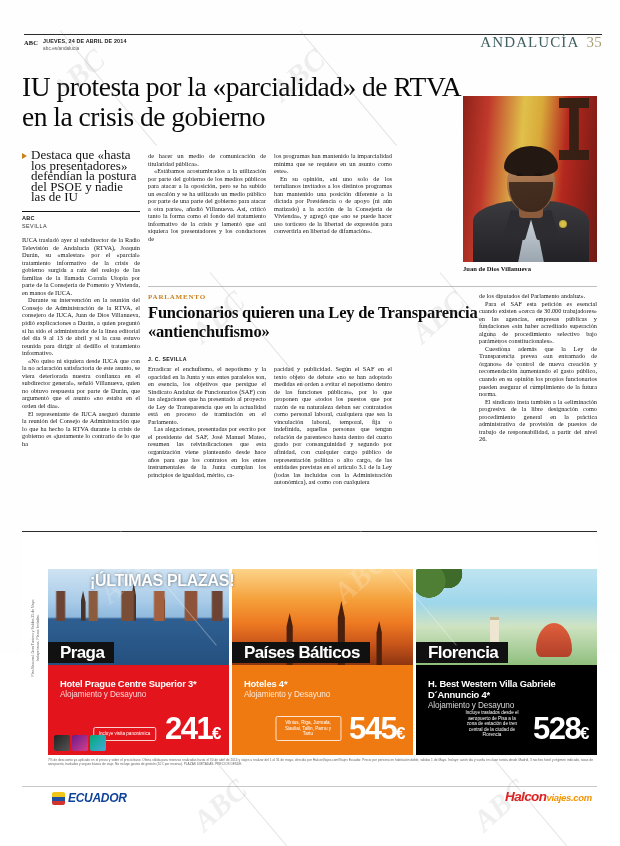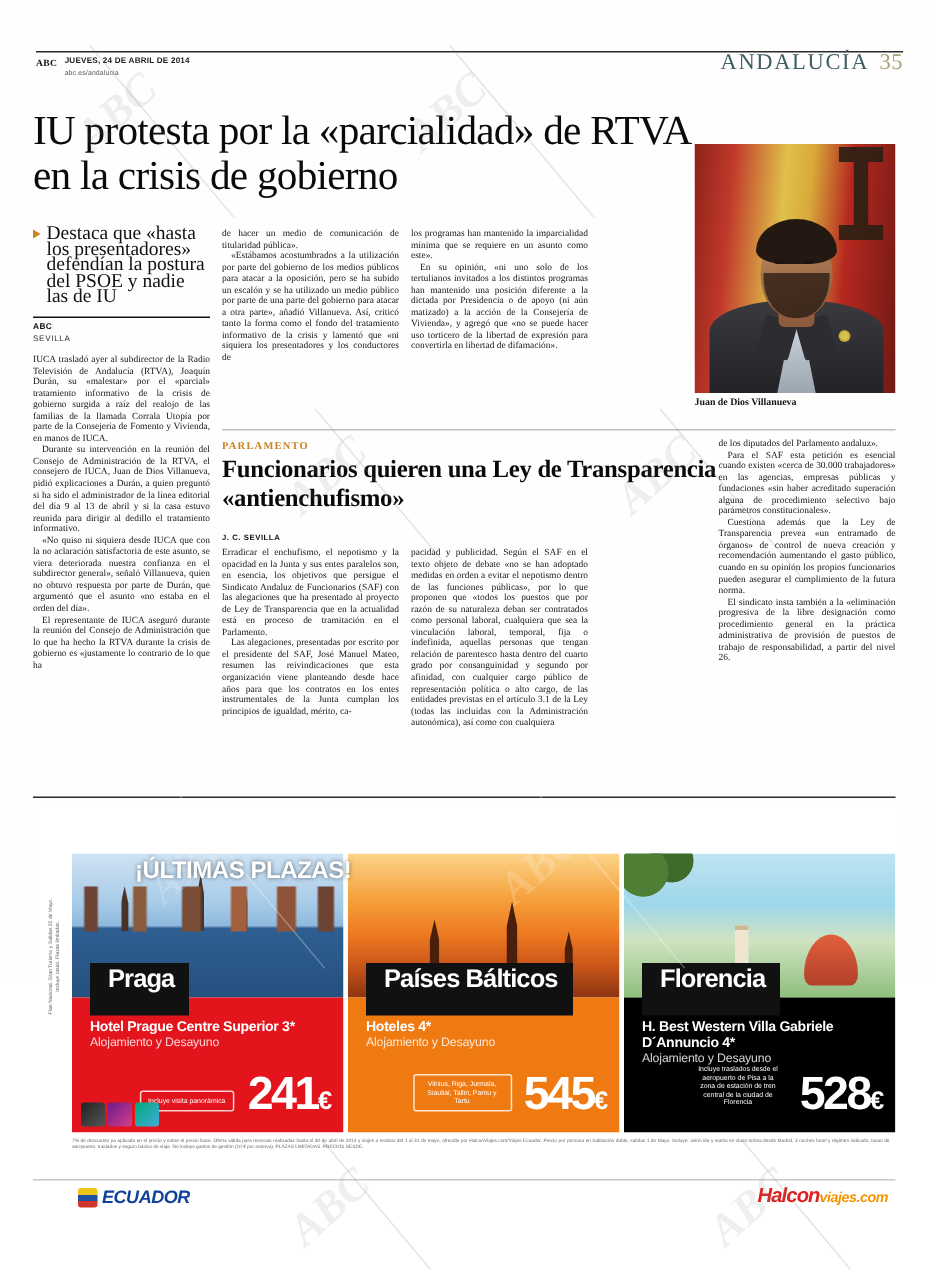--- a/index.html
+++ b/index.html
@@ -343,21 +343,21 @@
     position: absolute; right: 54%; bottom: 8px; width: 9px; height: 40px;
     background: #efe6d2; border-top: 3px solid #c9b997;
   }
   .ph-flor .foliage {
     position: absolute; left: -4px; top: -4px; width: 56px; height: 40px;
     background: radial-gradient(circle at 30% 40%, #4f7f35 0 36%, transparent 37%),
                 radial-gradient(circle at 64% 22%, #3f6b2a 0 30%, transparent 31%);
   }
 
   .card-label {
-    position: absolute; left: 12px; top: 73px; padding: 1px 10px 14px 12px;
+    position: absolute; left: 0; top: 73px; padding: 1px 10px 0 12px;
     background: #111;
     font-family: "Liberation Sans", sans-serif;
     font-weight: bold; font-size: 17px; color: #fff;
     letter-spacing: -.6px; line-height: 20px;
     z-index: 3;
   }
   .card-body {
     position: absolute; left: 0; right: 0; top: 96px; bottom: 0;
     padding: 13px 10px 6px 12px;
   }

